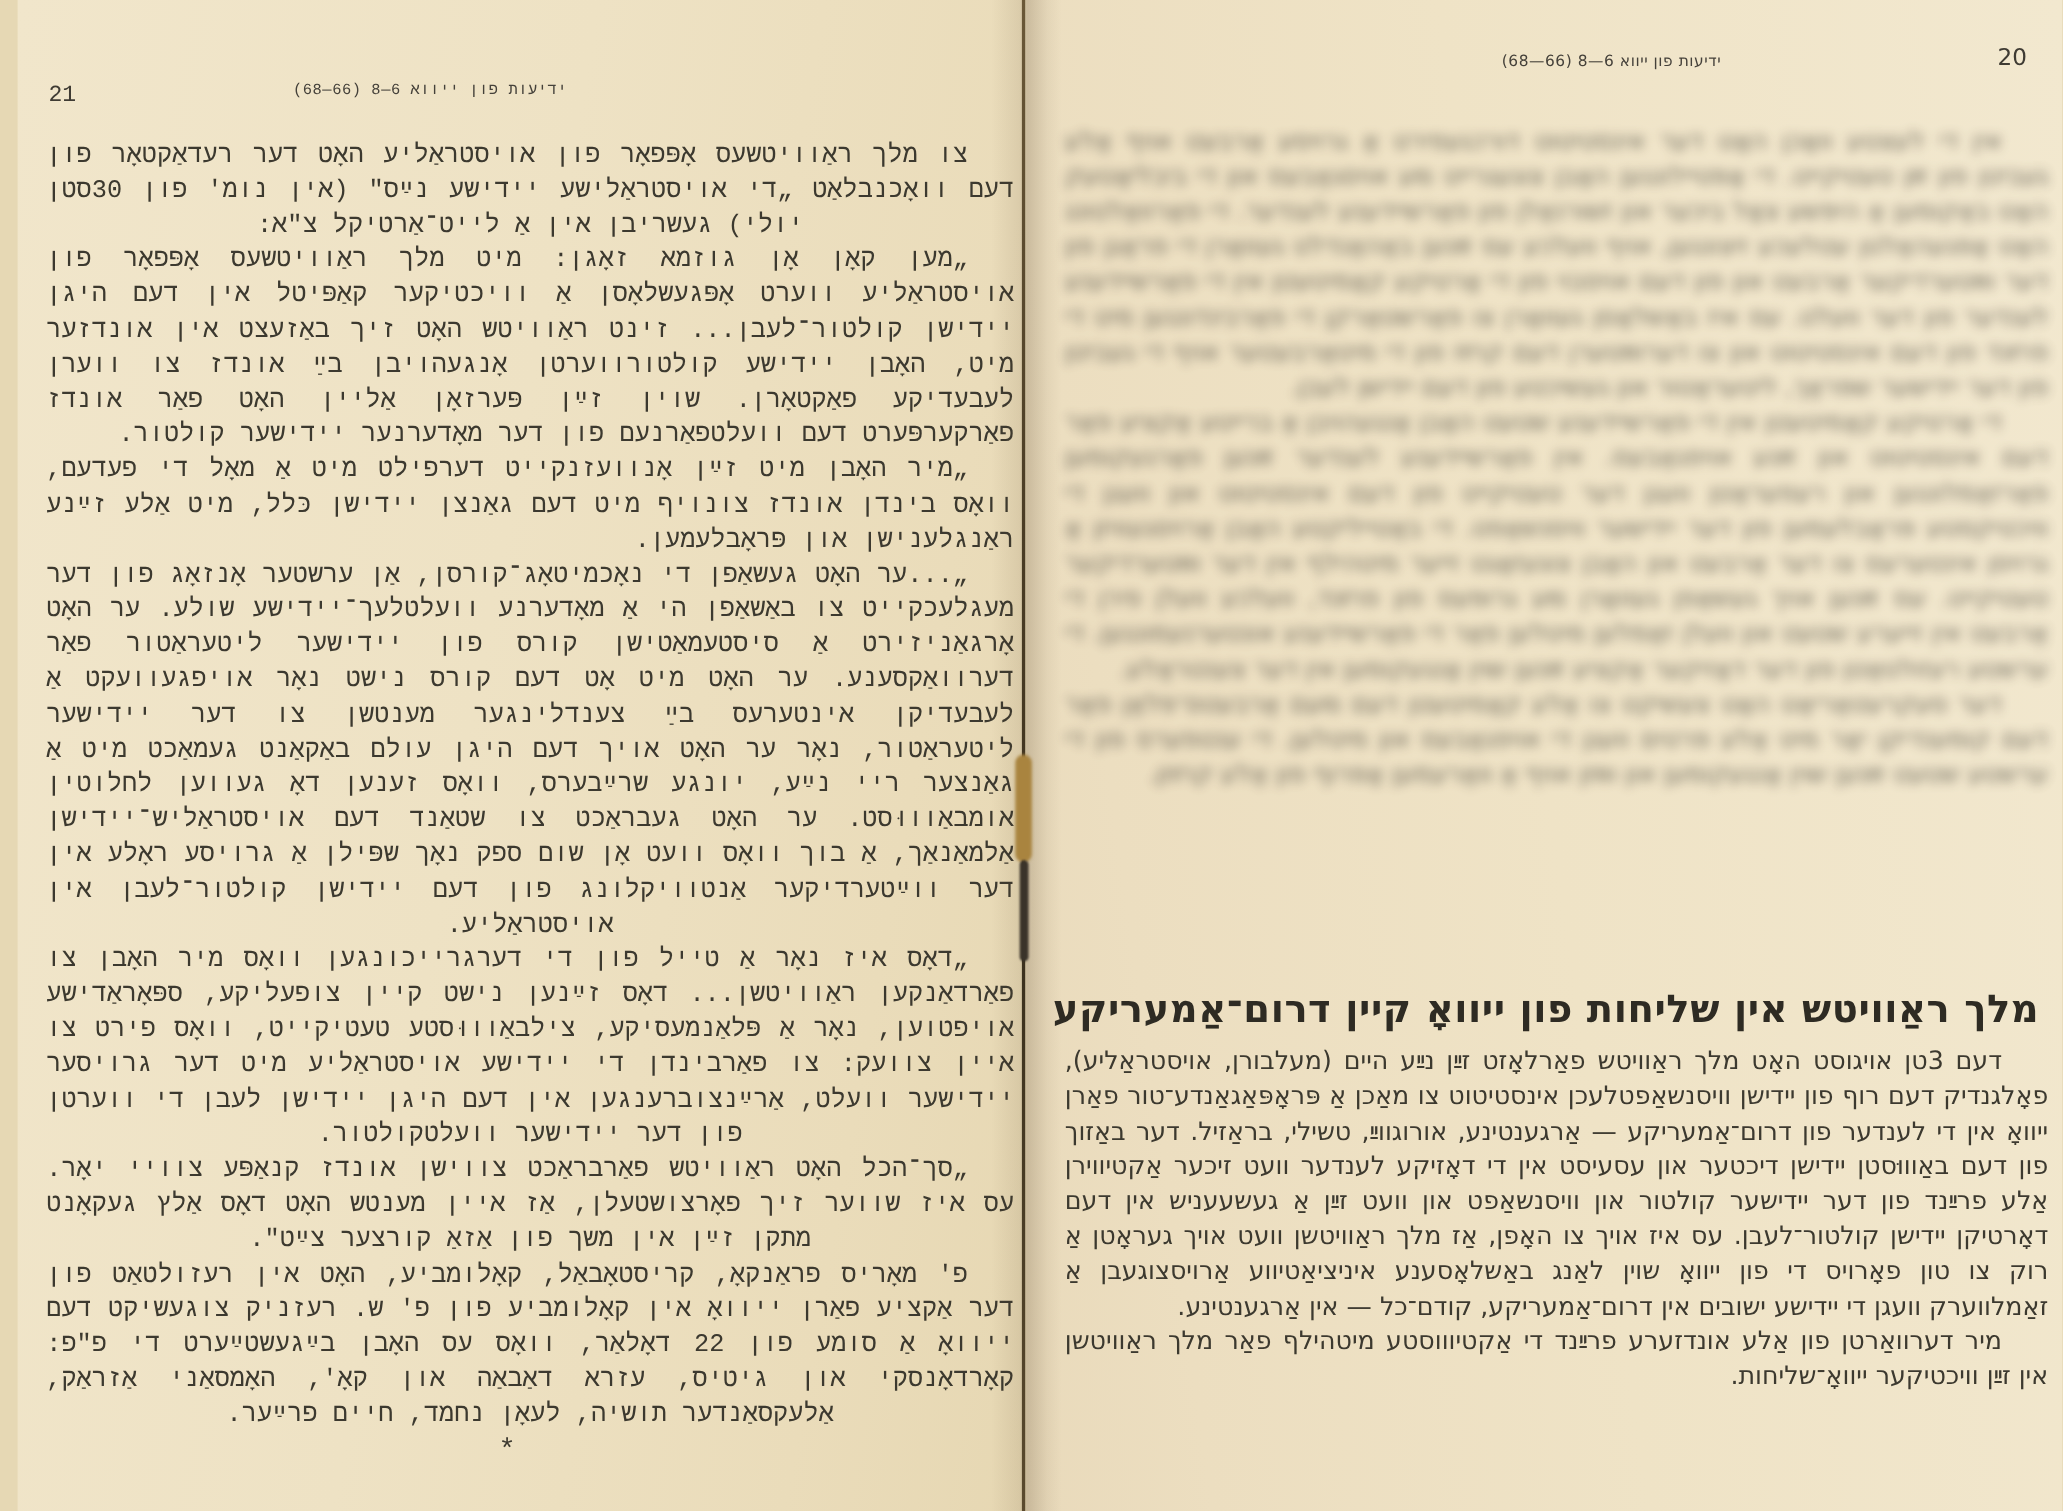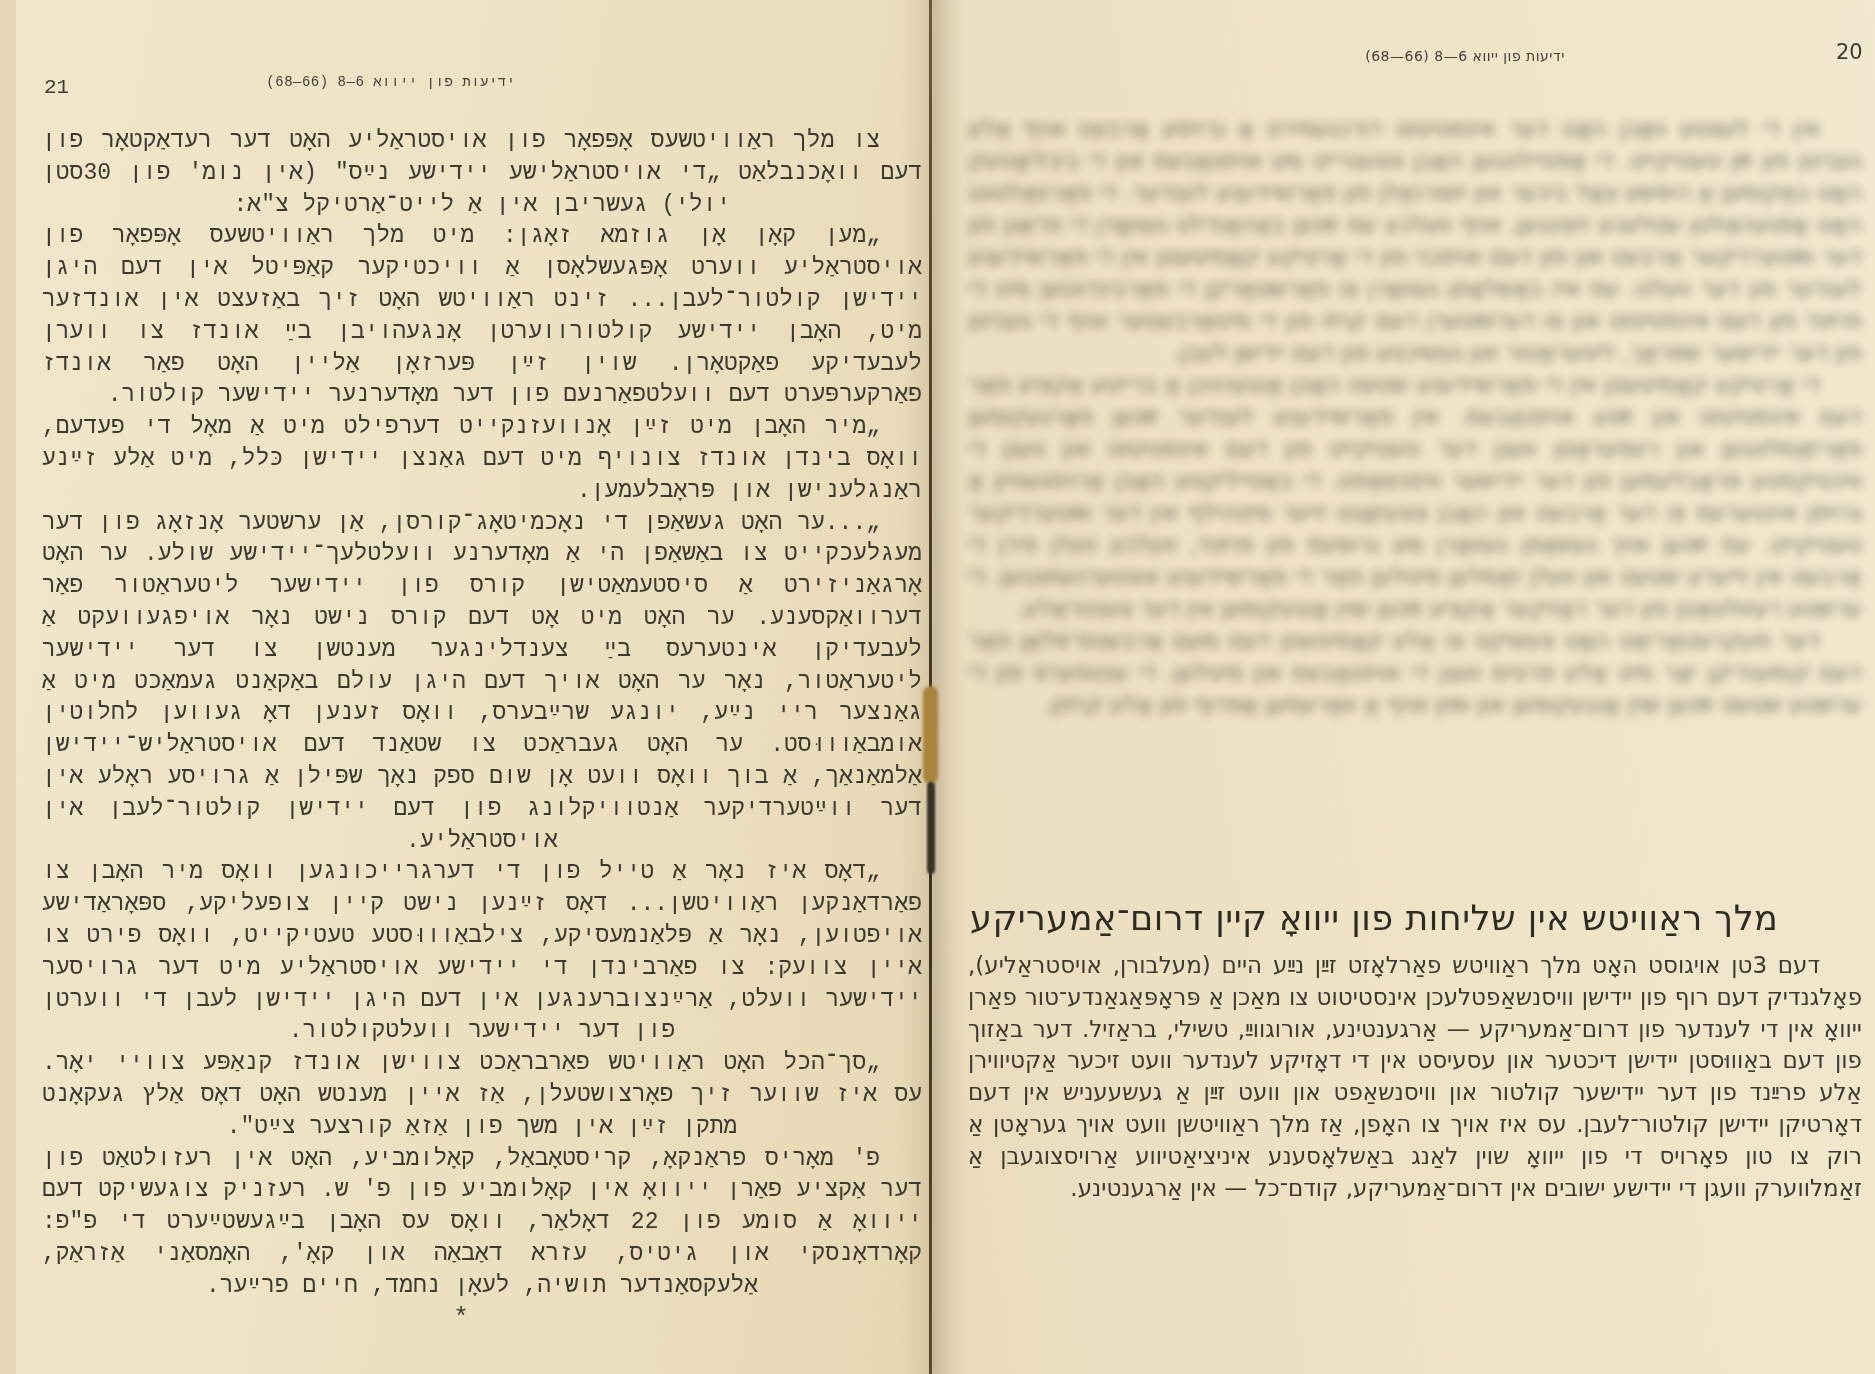--- a/index.html
+++ b/index.html
@@ -121,26 +121,25 @@
     opacity: 0.88;
   }
   .blur-block p {
     margin: 0;
     text-indent: 42px;
   }
   .headline {
     position: absolute;
     direction: rtl;
     font-size: 35px;
-    font-weight: normal;
+    font-weight: bold;
     color: #2e2b23;
-    text-align: left;
+    text-align: center;
     white-space: nowrap;
     letter-spacing: 0.5px;
-    margin-left: 17px;
   }
 </style>
 </head>
 <body>
 
 <div class="spread">
 
   <section class="page page--left">
     <div class="page-number" style="left:28px; top:76px;">21</div>
     <div class="running-head" style="left:150px; top:74px; width:450px;">ידיעות פון ייווא 6—8 (66—68)</div>
@@ -157,38 +156,39 @@
           <p class="last-center">פ' מאָריס פראַנקאָ, קריסטאָבאַל, קאָלומביע, האָט אין רעזולטאַט פון דער אַקציע פאַרן ייוואָ אין קאָלומביע פון פ' ש. רעזניק צוגעשיקט דעם ייוואָ אַ סומע פון 22 דאָלאַר, וואָס עס האָבן בײַגעשטײַערט די פ"פ: קאָרדאָנסקי און גיטיס, עזרא דאַבאַה און קאָ', האָמסאַני אַזראַק, אַלעקסאַנדער תושיה, לעאָן נחמד, חיים פרײַער.</p>
         </div>
       <p class="separator">*</p>
       <div>
         
       </div>
     </div>
   </section>
 
   <section class="page page--right">
-    <div class="page-number" style="left:883px; top:40px;margin-left:20px;">20</div>
+    <div class="page-number" style="left:883px; top:40px;">20</div>
     <div class="running-head" style="left:292px; top:48px; width:480px;">ידיעות פון ייווא 6—8 (66—68)</div>
 
     <div class="blur-block" style="left:35px; top:112px; width:894px;">
       <div>
 
       <p>אין די לעצטע וואָכן האָט דער אינסטיטוט דורכגעפירט אַ גרויסע אַרבעט אויף אַלע געביטן פון זײַן טעטיקייט. די אָפּטיילונגען האָבן צוגעגרייט נײַע אויסגאַבעס און די ביבליאָטעק האָט באַקומען אַ היפּשע צאָל ביכער און זשורנאַלן פון פאַרשיידענע לענדער. די פאַרוואַלטונג האָט אָפּגעהאַלטן עטלעכע זיצונגען, אויף וועלכע עס זײַנען באַהאַנדלט געוואָרן די פראַגן פון דער ווײַטערדיקער אַרבעט און פון דעם אויסבוי פון די אָרטיקע קאָמיטעטן אין די פאַרשיידענע לענדער פון דער וועלט. עס איז באַשלאָסן געוואָרן צו פאַרשטאַרקן די פאַרבינדונגען מיט די פרײַנד פון דעם אינסטיטוט און צו דערווײַטערן דעם קרײַז פון די מיטאַרבעטער אויף די געביטן פון דער יידישער שפּראַך, ליטעראַטור און געשיכטע פון דעם יידישן לעבן.</p>
           <p>די אָרטיקע קאָמיטעטן אין די פאַרשיידענע שטעט האָבן אָנגעהויבן אַ ברייטע אַקציע פאַר דעם אינסטיטוט און זײַנע אויפגאַבעס. אין פאַרשיידענע לענדער זײַנען פאָרגעקומען פאַרזאַמלונגען און רעפעראַטן וועגן דער טעטיקייט פון דעם אינסטיטוט און וועגן די וויכטיקסטע פּראָבלעמען פון דער יידישער וויסנשאַפט. די באַטייליקטע האָבן אַרויסגעוויזן אַ גרויסן אינטערעס צו דער אַרבעט און האָבן צוגעזאָגט זייער מיטהילף אין דער ווײַטערדיקער טעטיקייט. עס זײַנען אויך געשאַפן געוואָרן נײַע גרופּעס פון פרײַנד, וועלכע וועלן פירן די אַרבעט אין זייערע שטעט און וועלן זאַמלען מיטלען פאַר די פאַרשיידענע אונטערנעמונגען. די ערשטע רעזולטאַטן פון דער דאָזיקער אַקציע זײַנען שוין אָנגעקומען אין דער צענטראַלע.</p>
           <p>דער סעקרעטאַריאַט האָט צעשיקט צו אַלע קאָמיטעטן דעם נײַעם אַרבעטס־פּלאַן פאַר דעם קומענדיקן יאָר מיט אַלע פּרטים וועגן די אויפגאַבעס און מיטלען. די ענטפערס פון די ערשטע שטעט זײַנען שוין אָנגעקומען און ווײַזן אויף אַ וואַרעמען אָפּרוף פון אַלע קרײַזן.</p>
         </div>
     </div>
 
     <div class="headline" style="left:20px; top:898px; width:905px;">מלך ראַוויטש אין שליחות פון ייוואָ קיין דרום־אַמעריקע</div>
 
     <div class="body-text" style="left:35px; top:950px; width:894px;">
       <div>
 
       <p>דעם 3טן אויגוסט האָט מלך ראַוויטש פאַרלאָזט זײַן נײַע היים (מעלבורן, אויסטראַליע), פאָלגנדיק דעם רוף פון יידישן וויסנשאַפטלעכן אינסטיטוט צו מאַכן אַ פּראָפּאַגאַנדע־טור פאַרן ייוואָ אין די לענדער פון דרום־אַמעריקע — אַרגענטינע, אורוגווײַ, טשילי, בראַזיל. דער באַזוך פון דעם באַוווּסטן יידישן דיכטער און עסעיסט אין די דאָזיקע לענדער וועט זיכער אַקטיווירן אַלע פרײַנד פון דער יידישער קולטור און וויסנשאַפט און וועט זײַן אַ געשעעניש אין דעם דאָרטיקן יידישן קולטור־לעבן. עס איז אויך צו האָפן, אַז מלך ראַוויטשן וועט אויך געראָטן אַ רוק צו טון פאָרויס די פון ייוואָ שוין לאַנג באַשלאָסענע איניציאַטיווע אַרויסצוגעבן אַ זאַמלווערק וועגן די יידישע ישובים אין דרום־אַמעריקע, קודם־כל — אין אַרגענטינע.</p>
+          <p>מיר דערוואַרטן פון אַלע אונדזערע פרײַנד די אַקטיוווסטע מיטהילף פאַר מלך ראַוויטשן אין זײַן וויכטיקער ייוואָ־שליחות.</p>
         </div>
     </div>
   </section>
 
   <div class="spine-line"></div>
   <div class="spine-blob"></div>
   <div class="spine-dark"></div>
 
 </div>
 

